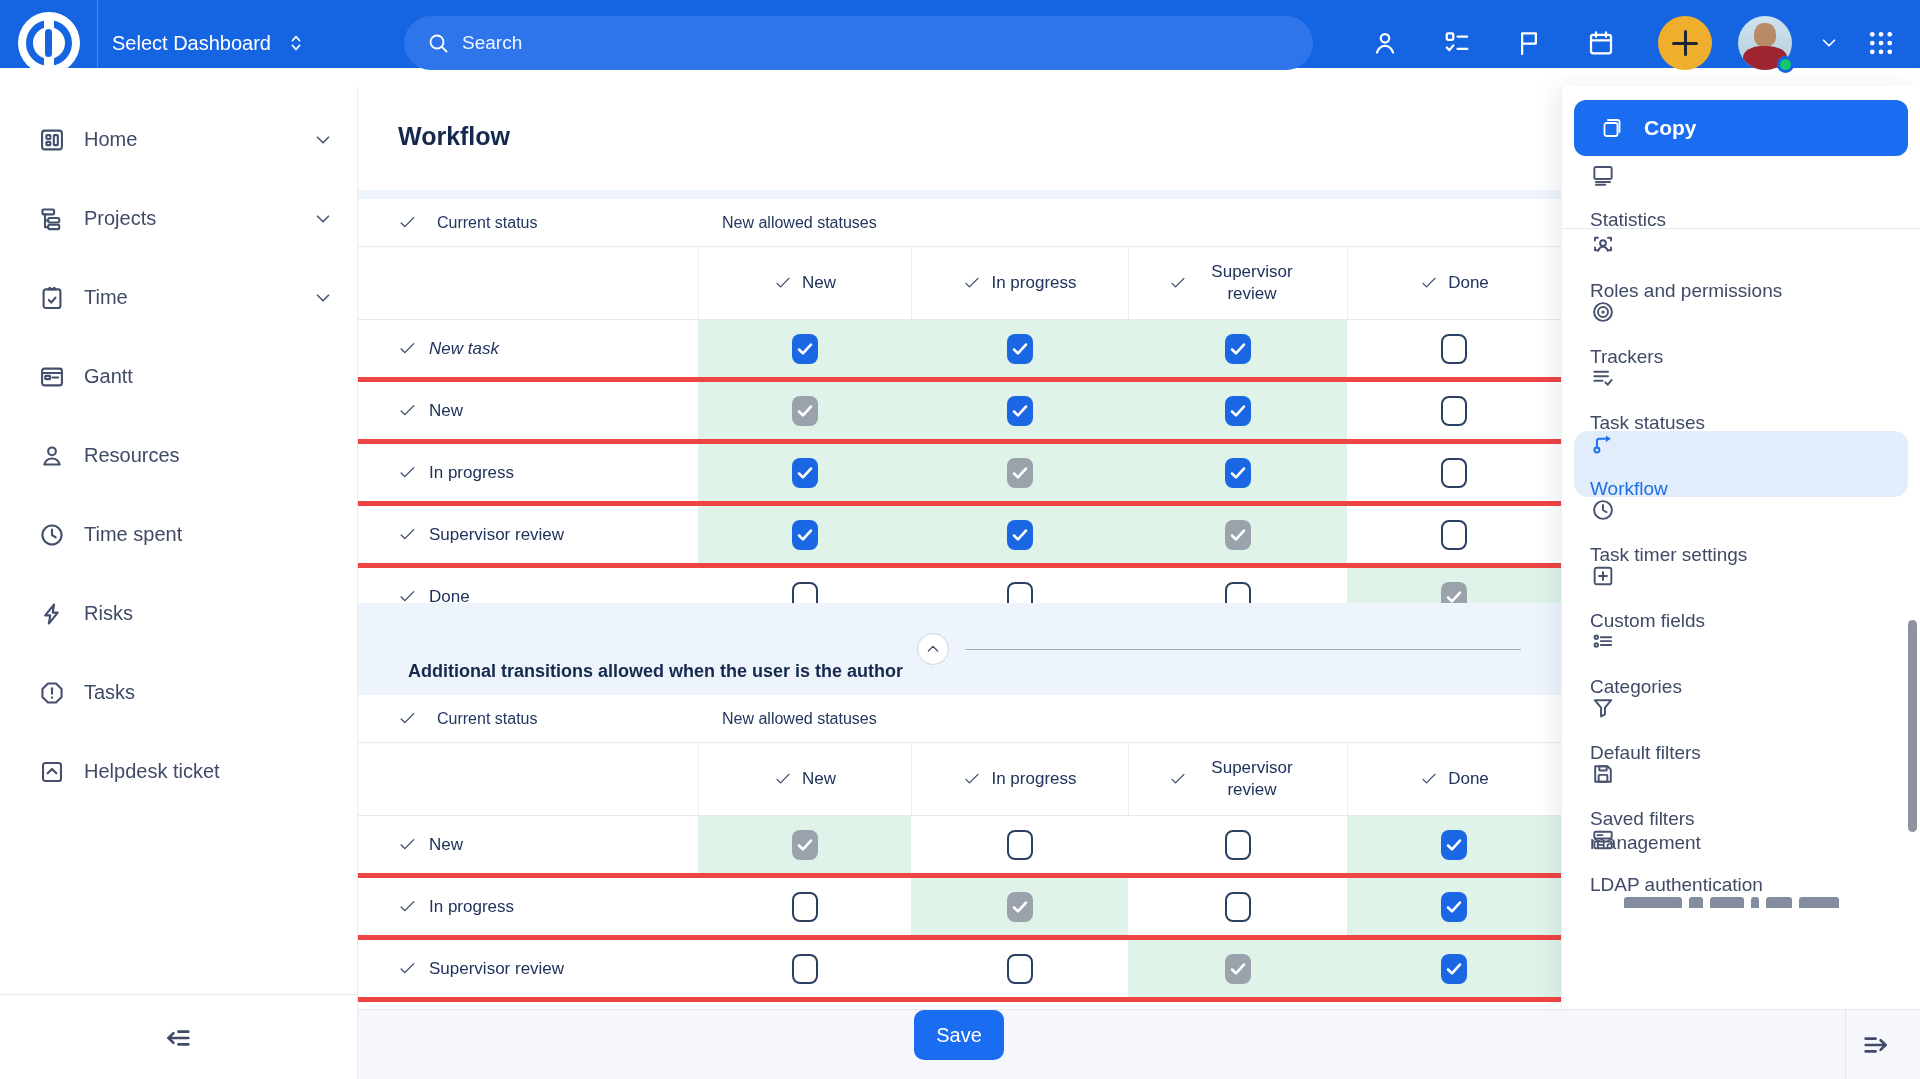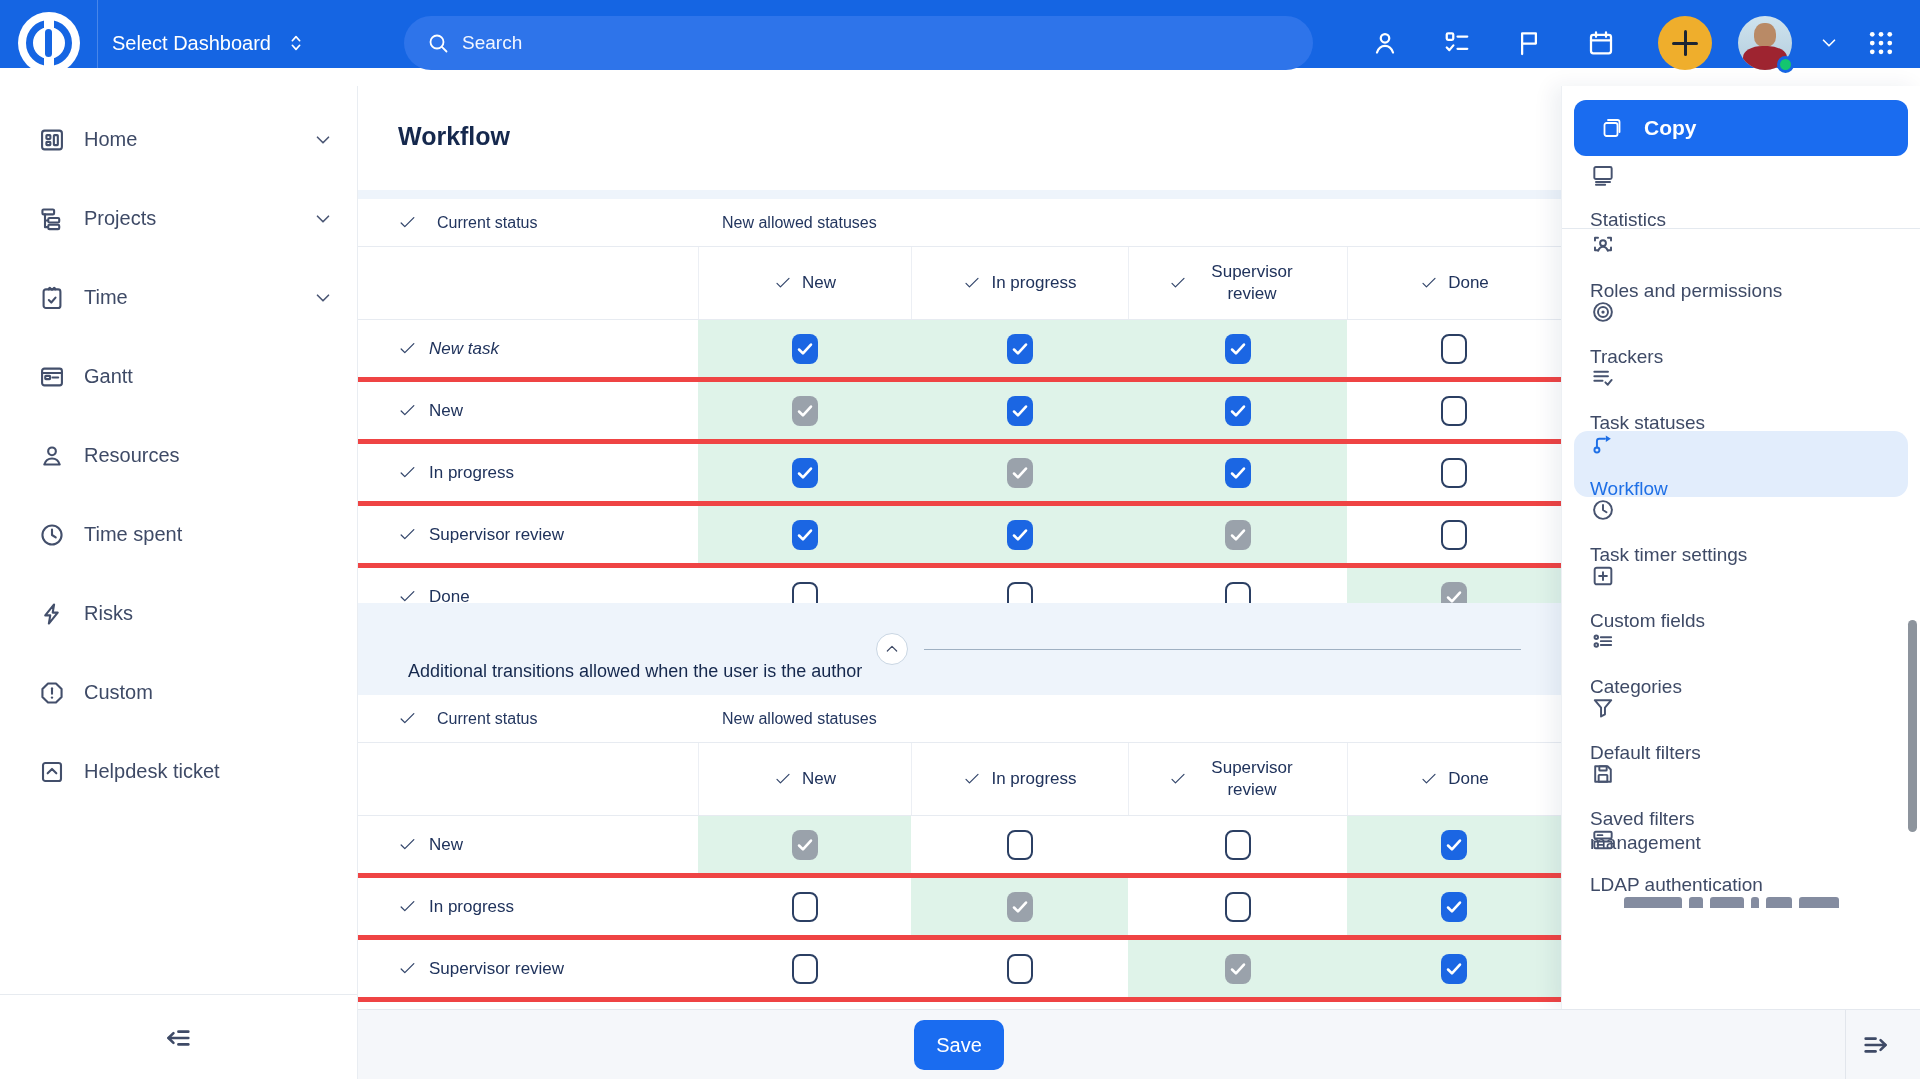--- a/index.html
+++ b/index.html
@@ -41,21 +41,21 @@
   #side-foot-line { position:absolute; left:0; right:0; bottom:84px; height:1px; background:#e7ebf0; }
   #collapse-left { position:absolute; left:160px; bottom:24px; width:34px; height:34px; color:#3e4a66; cursor:pointer; }
 
   
   #main { position:absolute; left:358px; top:86px; width:1203px; bottom:70px; background:#fff; overflow:hidden; }
   #page-title { position:absolute; left:40px; top:36px; font-size:25px; font-weight:bold; color:#15284d; }
   #title-strip { position:absolute; left:0; top:104px; width:100%; height:9px; background:#eef4fb; }
   .wftable { position:absolute; left:0; width:1203px; }
   #table1 { top:113px; }
   #section-band { position:absolute; left:0; top:517px; width:1203px; height:92px; background:#eef4fb; display:flex; align-items:center; padding-left:50px; }
-  #section-band .ttl { font-size:18px; font-weight:normal; color:#15284d;margin-top:44px; }
+  #section-band .ttl { font-size:18px; font-weight:bold; color:#15284d;margin-top:44px; }
   #section-toggle { width:32px; height:32px; border-radius:50%; background:#fff; border:1px solid #c9d6e3; margin-left:14px; display:flex; align-items:center; justify-content:center; color:#3e4a66; cursor:pointer; flex:0 0 32px; }
   #section-toggle .ic { width:16px; height:16px; }
   #section-band .rule { flex:1; height:1px; background:#9fb0c2; margin:0 40px 0 16px; }
   #table2 { top:609px; }
 
   .t-headband { height:48px; display:flex; align-items:center; border-bottom:1px solid #e7ebf1; }
   .t-headband .chk { width:19px; height:19px; color:#33466b; margin-right:10px; }
   .t-headband .cs { width:340px; display:flex; align-items:center; padding-left:40px; font-size:16px; color:#23365f; }
   .t-headband .nas { font-size:16px; color:#23365f; padding-left:24px; }
   .t-colheads { display:flex; border-bottom:1px solid #e7ebf1; }
@@ -71,21 +71,21 @@
   .c1 { width:213px; } .c2 { width:217px; } .c3 { width:219px; } .c4 { width:214px; }
   .t-cell.on { background:#dff3e9; }
   .cb { width:26px; height:30px; border-radius:8px; position:relative; cursor:pointer; }
   .cb.checked { background:#1b66e3; }
   .cb.self { background:#9aa2ab; cursor:default; }
   .cb.un { background:#fff; border:2px solid #2b3f63; }
   .cb svg { position:absolute; inset:0; width:100%; height:100%; fill:none; stroke:#fff; stroke-width:2.4; stroke-linecap:round; stroke-linejoin:round; }
 
   
   #footer { position:absolute; left:358px; right:0; bottom:0; height:70px; background:#f5f7fa; border-top:1px solid #e4e8ee; z-index:25; }
-  #save-btn { position:absolute; left:556px; top:10px; width:90px; height:50px; border-radius:10px; background:#1a6cf0; color:#fff; font-size:20px; display:flex; align-items:center; justify-content:center; cursor:pointer; }
+  #save-btn { position:absolute; left:556px; top:0; width:90px; height:50px; border-radius:10px; background:#1a6cf0; color:#fff; font-size:20px; display:flex; align-items:center; justify-content:center; cursor:pointer; }
   #footer .vdiv { position:absolute; left:1487px; top:0; bottom:0; width:1px; background:#e2e6ec; }
   #expand-right { position:absolute; right:26px; top:18px; width:34px; height:34px; color:#3e4a66; cursor:pointer; }
 
   
   #rightpanel { position:absolute; right:0; top:86px; width:359px; bottom:70px; background:#fff; border-left:1px solid #edf0f4; box-shadow:-8px 0 20px rgba(21,40,80,0.07); z-index:22; overflow:hidden; }
   #copy-btn { margin:14px 12px 6px 12px; height:56px; border-radius:12px; background:#1a6cf0; color:#fff; display:flex; align-items:center; padding-left:26px; gap:20px; cursor:pointer; }
   #copy-btn .ic { width:24px; height:24px; }
   #copy-btn .lbl { font-size:21px; font-weight:bold; }
   .rp-item { height:56px; margin:0 12px; display:flex; align-items:flex-start; padding-left:16px; gap:20px; color:#3e4a66; cursor:pointer; border-radius:14px;flex-direction:column; }
   .rp-list .rp-item { height:66px; }
@@ -239,21 +239,21 @@
             <path d="M13.8 3.8 6.2 13.2h4.3l-1.2 7 7.6-9.4h-4.3z"></path>
           </svg></span>
         <span class="lbl">Risks</span>
       </div>
       <div class="side-item">
         <span class="ic "><svg viewBox="0 0 24 24">
             <path d="M8.6 3.8h6.8l4.8 4.8v6.8l-4.8 4.8H8.6l-4.8-4.8V8.6z"></path>
             <path d="M12 8v4.6"></path>
             <circle cx="12" cy="15.9" r="1" fill="currentColor" stroke="none"></circle>
           </svg></span>
-        <span class="lbl">Custom</span>
+        <span class="lbl">Tasks</span>
       </div>
       <div class="side-item">
         <span class="ic "><svg viewBox="0 0 24 24">
             <rect x="4.3" y="4.3" width="15.4" height="15.4" rx="2"></rect>
             <path d="M8.3 13.1 12 9.4l3.7 3.7"></path>
           </svg></span>
         <span class="lbl">Helpdesk ticket</span>
       </div>
     </div>
   <div id="side-foot-line"></div>

